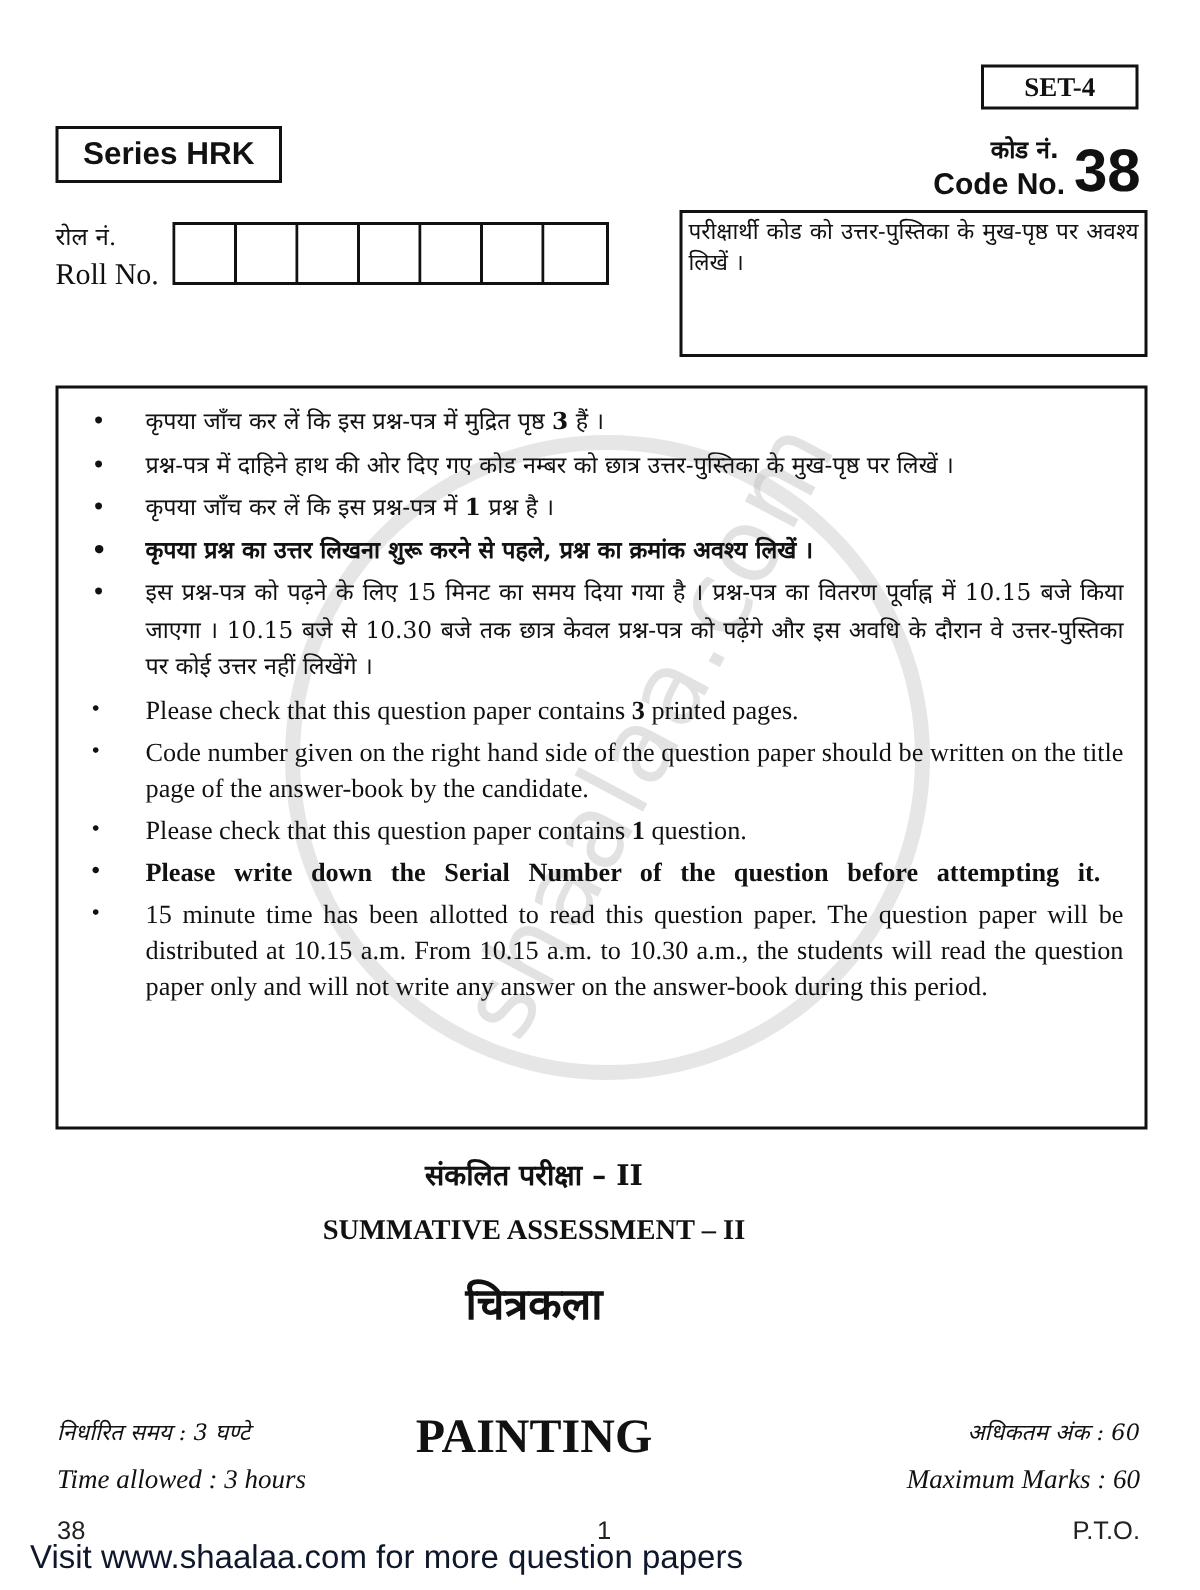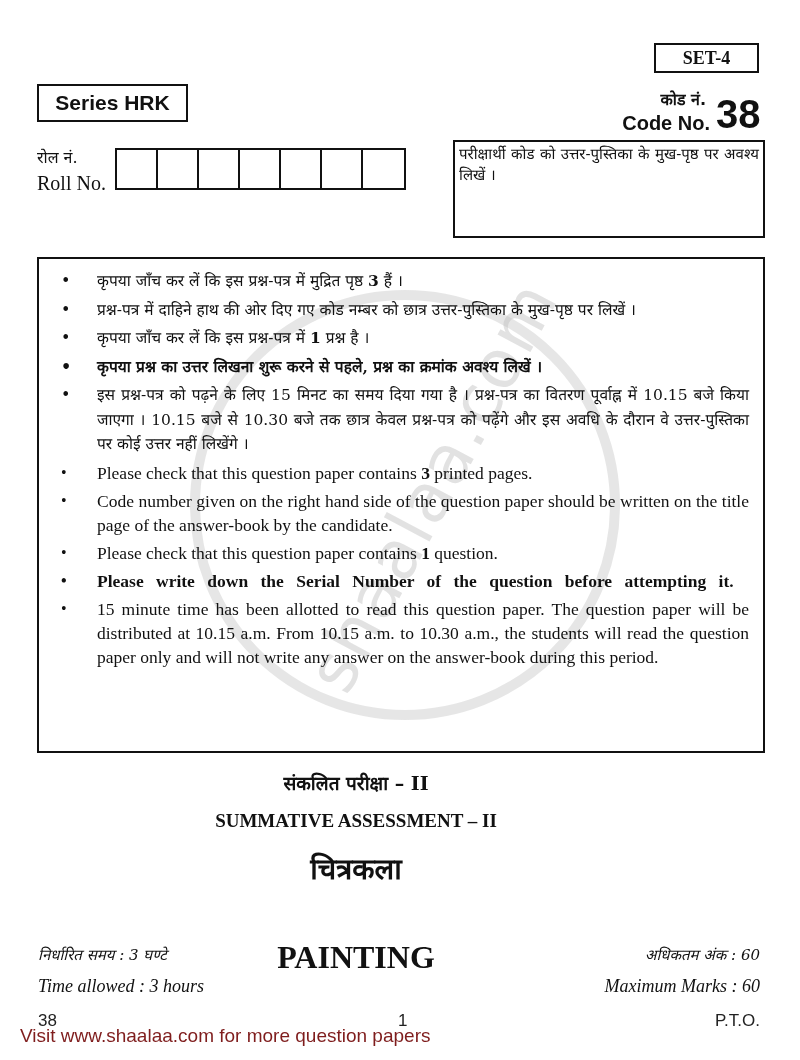--- a/index.html
+++ b/index.html
@@ -50,21 +50,21 @@
   .time-hi { left: 38px; top: 944px; }
   .time-en { left: 38px; top: 976px; }
   .marks-hi { right: 40px; top: 944px; text-align: right; }
   .marks-en { right: 40px; top: 976px; text-align: left; }
 
   
   .foot { font-family: "Liberation Sans", sans-serif; font-size: 17px; color: #222; }
   .foot-code { left: 38px; top: 1011px; }
   .foot-page { left: 398px; top: 1011px; }
   .foot-pto { right: 40px; top: 1011px; }
-  .foot-visit { left: 20px; top: 1025px; font-size: 19px; color: #7f1d1d; }
+  .foot-visit { left: 20px; top: 1025px; font-size: 22px; color: #0f172a; }
 </style>
 </head>
 <body>
 
 <div class="abs set-box">
     <span>SET-4</span>
   </div>
 <div class="abs series-box">
     <span>Series HRK</span>
   </div>

